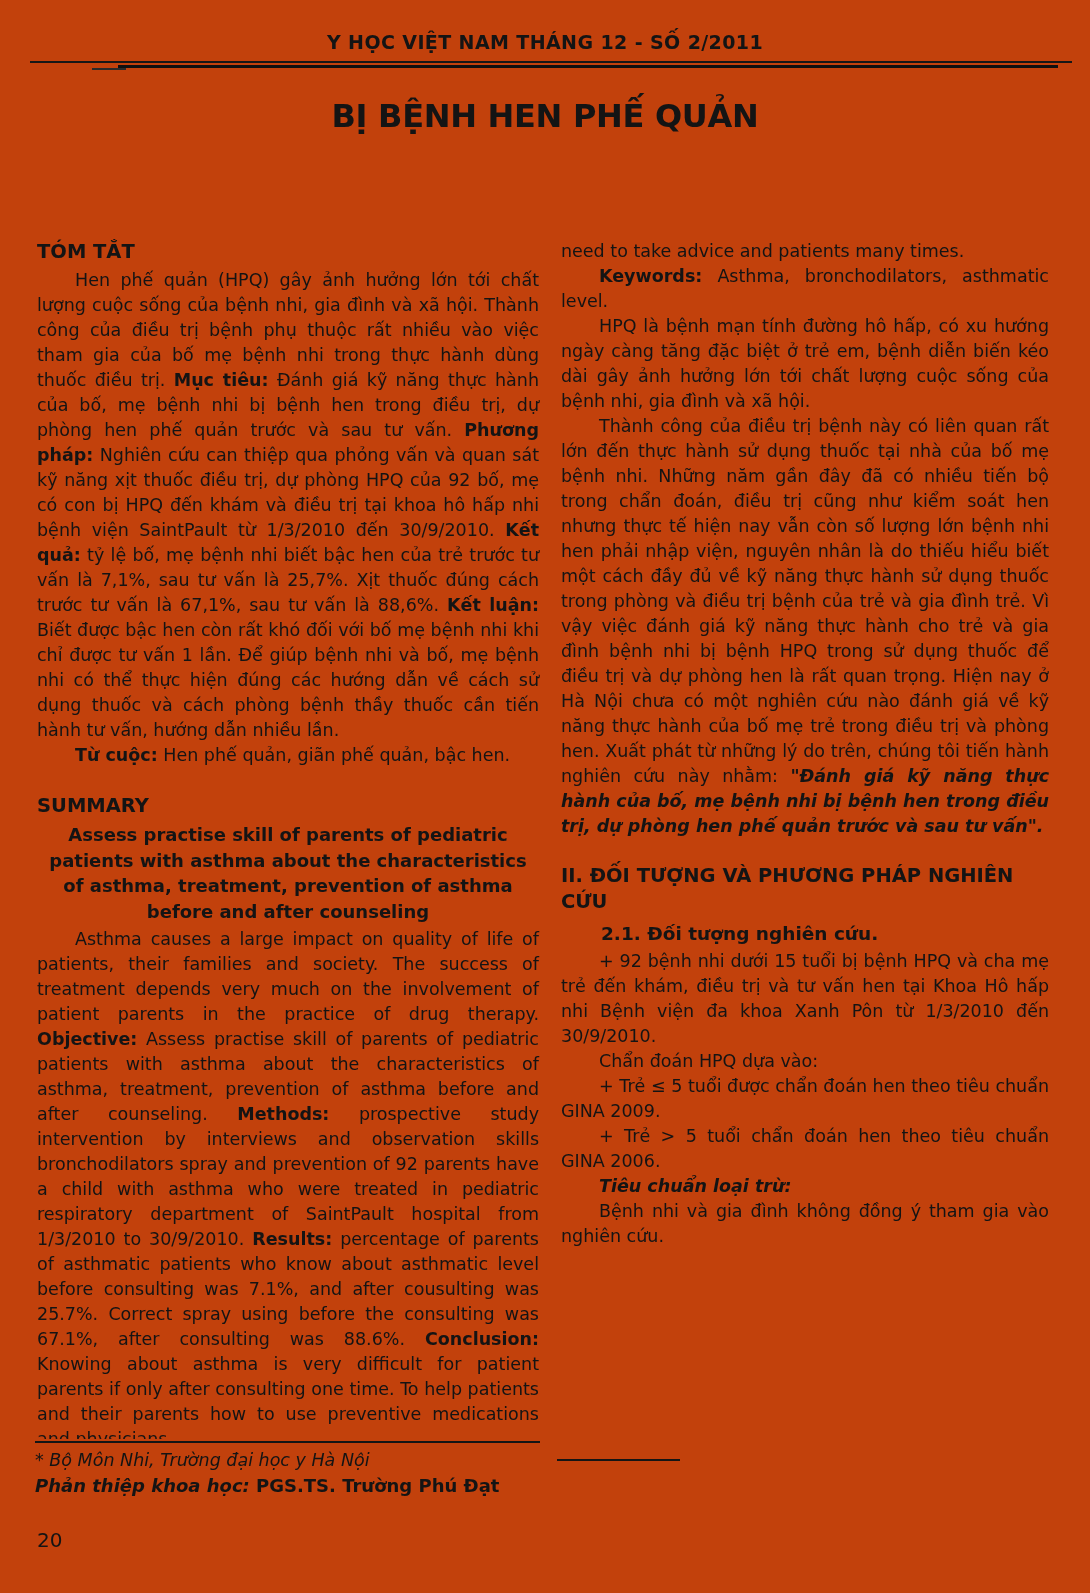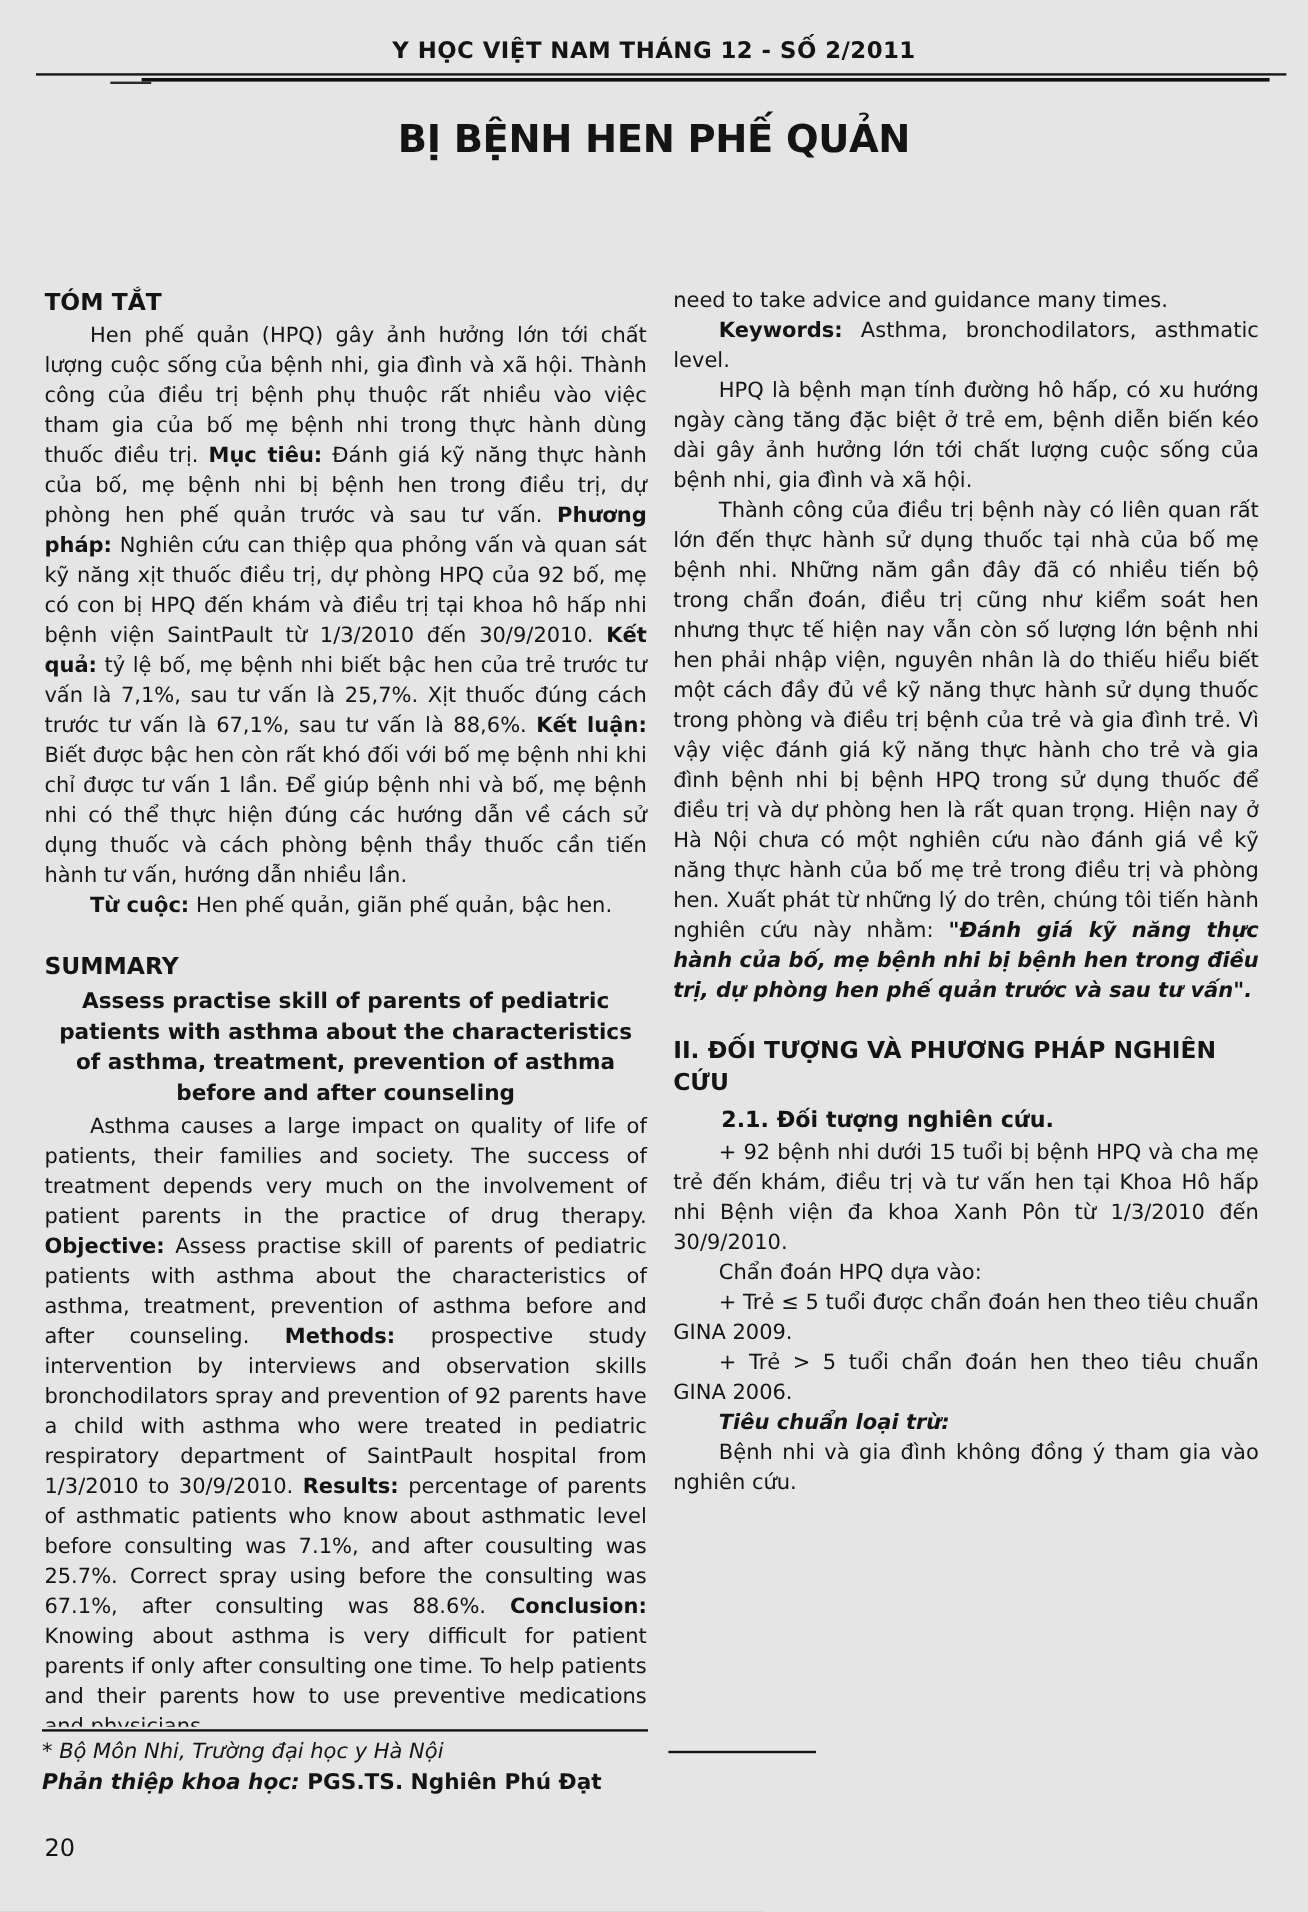--- a/index.html
+++ b/index.html
@@ -1,20 +1,20 @@
 <!DOCTYPE html>
 <html lang="vi"><head>
 <meta charset="utf-8">
 <style>
   html,body { margin:0; padding:0; background:#cfcfcf; }
   .page {
     position:relative;
     width:1090px; height:1593px;
     margin:0 auto;
-    background:#e5e5e5;
+    background:#c2410c;
     color:#141414;
     font-family:"DejaVu Sans", sans-serif;
     overflow:hidden;
     box-sizing:border-box;
   }
   
   .running-head {
     position:absolute; top:31px; left:0; right:0;
     text-align:center; font-weight:bold; font-size:19px; letter-spacing:.4px;
   }
@@ -89,21 +89,21 @@
       <h2 class="sec">TÓM TẮT</h2>
       <p class="body-par indent"><span>Hen phế quản (HPQ) gây ảnh hưởng lớn tới chất lượng cuộc sống của bệnh nhi, gia đình và xã hội. Thành công của điều trị bệnh phụ thuộc rất nhiều vào việc tham gia của bố mẹ bệnh nhi trong thực hành dùng thuốc điều trị. </span><span class="seg-bold">Mục tiêu:</span><span> Đánh giá kỹ năng thực hành của bố, mẹ bệnh nhi bị bệnh hen trong điều trị, dự phòng hen phế quản trước và sau tư vấn. </span><span class="seg-bold">Phương pháp:</span><span> Nghiên cứu can thiệp qua phỏng vấn và quan sát kỹ năng xịt thuốc điều trị, dự phòng HPQ của 92 bố, mẹ có con bị HPQ đến khám và điều trị tại khoa hô hấp nhi bệnh viện SaintPault từ 1/3/2010 đến 30/9/2010. </span><span class="seg-bold">Kết quả:</span><span> tỷ lệ bố, mẹ bệnh nhi biết bậc hen của trẻ trước tư vấn là 7,1%, sau tư vấn là 25,7%. Xịt thuốc đúng cách trước tư vấn là 67,1%, sau tư vấn là 88,6%. </span><span class="seg-bold">Kết luận:</span><span> Biết được bậc hen còn rất khó đối với bố mẹ bệnh nhi khi chỉ được tư vấn 1 lần. Để giúp bệnh nhi và bố, mẹ bệnh nhi có thể thực hiện đúng các hướng dẫn về cách sử dụng thuốc và cách phòng bệnh thầy thuốc cần tiến hành tư vấn, hướng dẫn nhiều lần.</span></p>
       <p class="body-par indent"><span class="seg-bold">Từ cuộc:</span><span> Hen phế quản, giãn phế quản, bậc hen.</span></p>
 
       <h2 class="sec mt">SUMMARY</h2>
       <div class="sub-title">Assess practise skill of parents of pediatric patients with asthma about the characteristics of asthma, treatment, prevention of asthma before and after counseling</div>
       <p class="body-par indent"><span>Asthma causes a large impact on quality of life of patients, their families and society. The success of treatment depends very much on the involvement of patient parents in the practice of drug therapy. </span><span class="seg-bold">Objective:</span><span> Assess practise skill of parents of pediatric patients with asthma about the characteristics of asthma, treatment, prevention of asthma before and after counseling. </span><span class="seg-bold">Methods:</span><span> prospective study intervention by interviews and observation skills bronchodilators spray and prevention of 92 parents have a child with asthma who were treated in pediatric respiratory department of SaintPault hospital from 1/3/2010 to 30/9/2010. </span><span class="seg-bold">Results:</span><span> percentage of parents of asthmatic patients who know about asthmatic level before consulting was 7.1%, and after cousulting was 25.7%. Correct spray using before the consulting was 67.1%, after consulting was 88.6%. </span><span class="seg-bold">Conclusion:</span><span> Knowing about asthma is very difficult for patient parents if only after consulting one time. To help patients and their parents how to use preventive medications and physicians</span></p>
     </div>
 
     <div class="col col-right">
-      <p class="body-par">need to take advice and guidance many times.</p>
+      <p class="body-par">need to take advice and patients many times.</p>
       <p class="body-par indent"><span class="seg-bold">Keywords:</span><span> Asthma, bronchodilators, asthmatic level.</span></p>
 
       <p class="body-par indent">HPQ là bệnh mạn tính đường hô hấp, có xu hướng ngày càng tăng đặc biệt ở trẻ em, bệnh diễn biến kéo dài gây ảnh hưởng lớn tới chất lượng cuộc sống của bệnh nhi, gia đình và xã hội.</p>
       <p class="body-par indent"><span>Thành công của điều trị bệnh này có liên quan rất lớn đến thực hành sử dụng thuốc tại nhà của bố mẹ bệnh nhi. Những năm gần đây đã có nhiều tiến bộ trong chẩn đoán, điều trị cũng như kiểm soát hen nhưng thực tế hiện nay vẫn còn số lượng lớn bệnh nhi hen phải nhập viện, nguyên nhân là do thiếu hiểu biết một cách đầy đủ về kỹ năng thực hành sử dụng thuốc trong phòng và điều trị bệnh của trẻ và gia đình trẻ. Vì vậy việc đánh giá kỹ năng thực hành cho trẻ và gia đình bệnh nhi bị bệnh HPQ trong sử dụng thuốc để điều trị và dự phòng hen là rất quan trọng. Hiện nay ở Hà Nội chưa có một nghiên cứu nào đánh giá về kỹ năng thực hành của bố mẹ trẻ trong điều trị và phòng hen. Xuất phát từ những lý do trên, chúng tôi tiến hành nghiên cứu này nhằm: </span><span class="seg-bolditalic">"Đánh giá kỹ năng thực hành của bố, mẹ bệnh nhi bị bệnh hen trong điều trị, dự phòng hen phế quản trước và sau tư vấn".</span></p>
 
       <h2 class="sec mt2">II. ĐỐI TƯỢNG VÀ PHƯƠNG PHÁP NGHIÊN CỨU</h2>
       <h3 class="subsec">2.1. Đối tượng nghiên cứu.</h3>
       <p class="body-par indent">+ 92 bệnh nhi dưới 15 tuổi bị bệnh HPQ và cha mẹ trẻ đến khám, điều trị và tư vấn hen tại Khoa Hô hấp nhi Bệnh viện đa khoa Xanh Pôn từ 1/3/2010 đến 30/9/2010.</p>
       <p class="body-par indent">Chẩn đoán HPQ dựa vào:</p>
       <p class="body-par indent">+ Trẻ ≤ 5 tuổi được chẩn đoán hen theo tiêu chuẩn GINA 2009.</p>
@@ -112,18 +112,18 @@
       <p class="body-par indent">Bệnh nhi và gia đình không đồng ý tham gia vào nghiên cứu.</p>
     </div>
 
   </div>
 
   <div class="col-end-rule"></div>
 
   <div class="footnote">
     <div class="foot-rule"></div>
     <div class="foot-aff">* Bộ Môn Nhi, Trường đại học y Hà Nội</div>
-    <div class="foot-rev"><span class="seg-bolditalic">Phản thiệp khoa học:</span><span class="seg-bold"> PGS.TS. Nghiên Phú Đạt</span></div>
+    <div class="foot-rev"><span class="seg-bolditalic">Phản thiệp khoa học:</span><span class="seg-bold"> PGS.TS. Trường Phú Đạt</span></div>
   </div>
 
   <div class="page-number">20</div>
 
 </div>
 
 </body></html>

